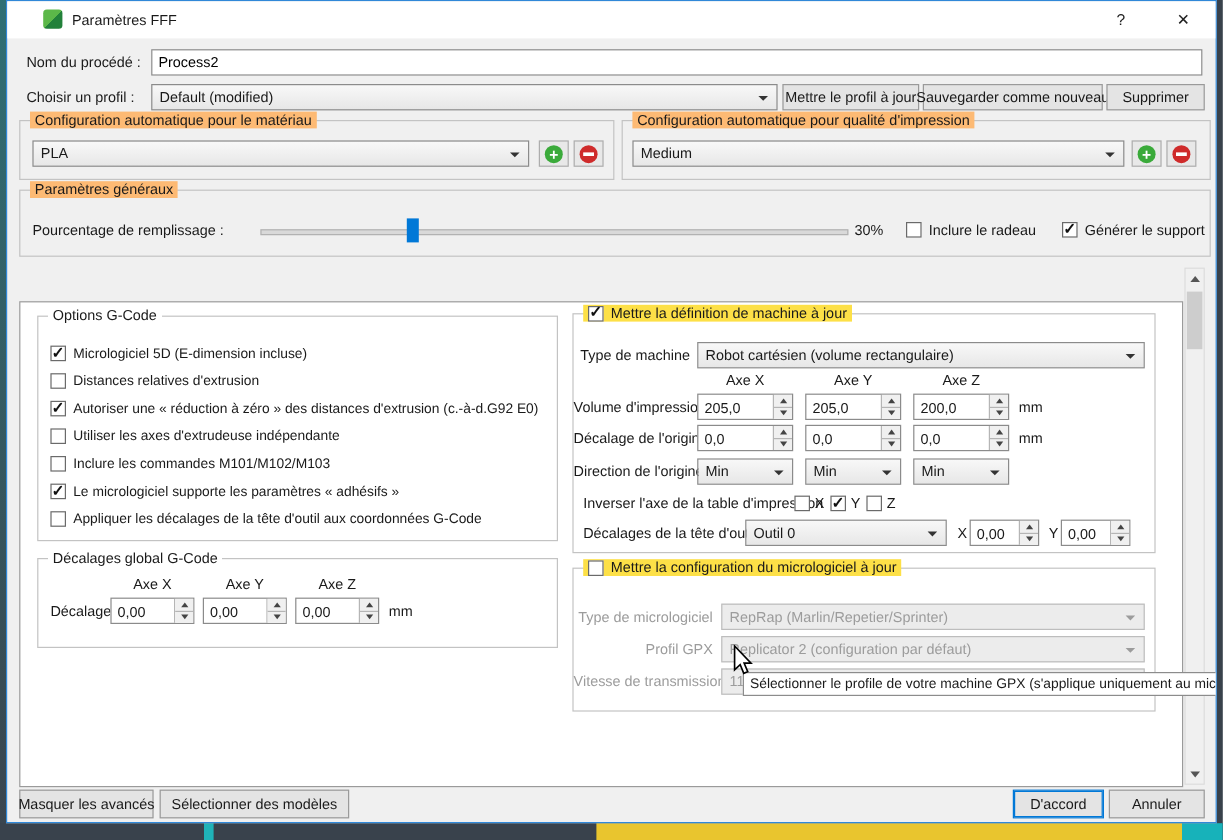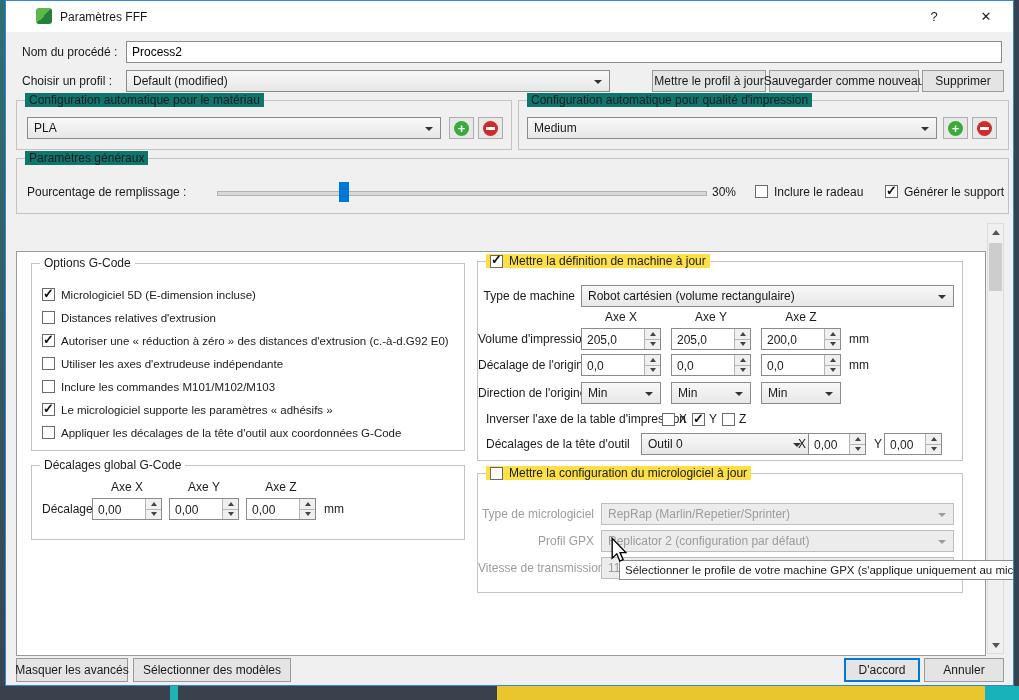--- a/index.html
+++ b/index.html
@@ -52,21 +52,21 @@
   .btn.default{border:1px solid #0078d7;box-shadow:inset 0 0 0 1px #0078d7;}
   .iconbtn{position:absolute;width:25px;height:22px;background:#e8e8e8;border:1px solid #adadad;box-sizing:border-box;
            display:flex;align-items:center;justify-content:center;}
   .circle{width:15px;height:15px;border-radius:50%;display:flex;align-items:center;justify-content:center;
           color:#fff;font-size:13px;font-weight:700;line-height:13px;}
   .circle.green{background:#3aaa3a;}
   .circle.red{background:#cf2b2b;}
   .circle .bar{width:9px;height:3px;background:#fff;}
 
   .groupbox{position:absolute;border:1px solid #c3c3c3;box-sizing:border-box;}
-  .gb-title{position:absolute;top:-8px;left:8px;padding:0 4px;background:#0f766e;white-space:nowrap;line-height:14px;}
+  .gb-title{position:absolute;top:-8px;left:8px;padding:0 4px;background:#fdba74;white-space:nowrap;line-height:14px;}
   .gb-title-cb{position:absolute;top:-8px;left:8px;padding:0 4px;background:#fde047;white-space:nowrap;
                display:flex;align-items:center;gap:6px;line-height:14px;}
   .panel-bg .gb-title{background:#fff;}
 
   
   .slider{position:absolute;}
   .slider .groove{position:absolute;left:0;right:0;top:9px;height:3px;background:#d9d9d9;border:1px solid #b2b2b2;}
   .slider .handle{position:absolute;top:0;width:10px;height:20px;background:#0078d7;}
 
   
@@ -110,21 +110,21 @@
     <div id="app-icon"></div>
     <div class="title-text">Paramètres FFF</div>
     <div class="tb-btn" style="right:62px;">?</div>
     <div class="tb-btn" style="right:10px;">✕</div>
   </div>
 
   <div class="lbl" style="left:16px;top:40px;">Nom du procédé :</div>
   <input class="textinput" style="left: 120px; top: 40px; width: 876px;" value="Process2">
 
   <div class="lbl" style="left:16px;top:69px;">Choisir un profil :</div>
-  <div class="combo" style="left:120px;top:69px;width:484px;">
+  <div class="combo" style="left:120px;top:69px;width:522px;">
     <span>Default (modified)</span>
     <span class="arr"></span>
   </div>
   <div class="btn" style="left:646px;top:69px;width:114px;height:22px;">Mettre le profil à jour</div>
   <div class="btn" style="left:763px;top:69px;width:150px;height:22px;">Sauvegarder comme nouveau</div>
   <div class="btn" style="left:916px;top:69px;width:82px;height:22px;">Supprimer</div>
 
   <div class="groupbox" style="left:10px;top:99px;width:496px;height:50px;">
     <div class="gb-title">Configuration automatique pour le matériau</div>
     <div class="combo" style="left:10px;top:16px;width:414px;">
@@ -309,21 +309,21 @@
 
       <div class="lbl" style="left:8px;top:146px;">Inverser l'axe de la table d'impression</div>
       <div class="cb" style="left:184px;top:151px;"></div>
       <div class="lbl" style="left:201px;top:146px;">X</div>
       <div class="cb checked" style="left:214px;top:151px;"></div>
       <div class="lbl" style="left:231px;top:146px;">Y</div>
       <div class="cb" style="left:244px;top:151px;"></div>
       <div class="lbl" style="left:261px;top:146px;">Z</div>
 
       <div class="lbl" style="left:8px;top:171px;">Décalages de la tête d'outil</div>
-      <div class="combo" style="left:143px;top:171px;width:168px;margin-left:20px;">
+      <div class="combo" style="left:143px;top:171px;width:168px;">
         <span>Outil 0</span>
         <span class="arr"></span>
       </div>
       <div class="lbl" style="left:320px;top:171px;">X</div>
       <div class="spin" style="left:330px;top:171px;width:58px;">
         <span class="val">0,00</span>
         <span class="btns">
             <span class="b up"></span>
             <span class="b dn"></span>
           </span>

